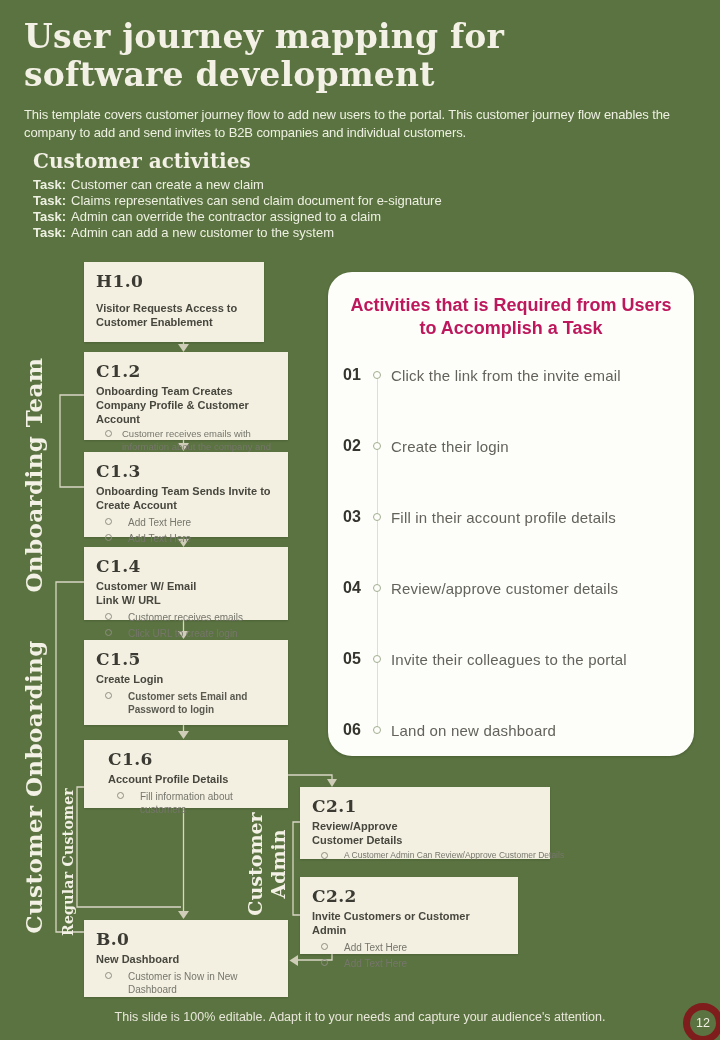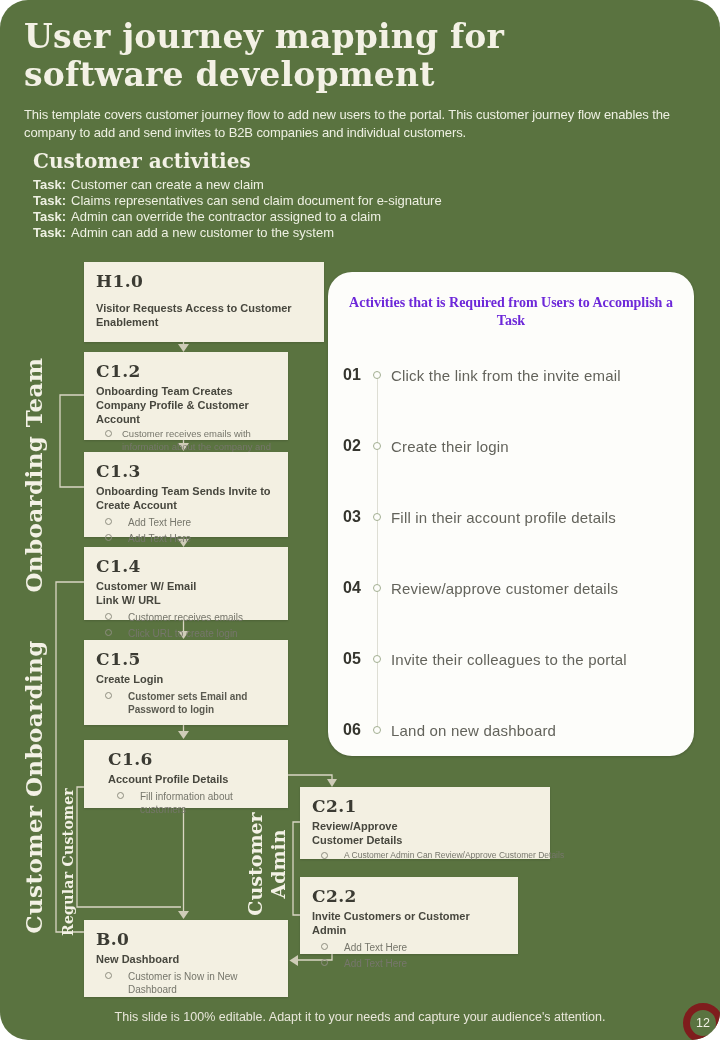--- a/index.html
+++ b/index.html
@@ -1,17 +1,17 @@
 <!DOCTYPE html>
 <html><head>
 <meta charset="utf-8">
 <style>
   html,body{margin:0;padding:0;}
   body{font-family:"Liberation Sans",sans-serif;}
-  .slide{position:relative;width:720px;height:1040px;background:#5a7340;overflow:hidden;border-radius:28px;}
+  .slide{position:relative;width:720px;height:1040px;background:#5a7340;overflow:hidden;}
 
   
   .title{position:absolute;left:24px;top:18px;color:#f3f1e5;
          font-family:"DejaVu Serif","Liberation Serif",serif;font-weight:700;
          font-size:33px;line-height:1.14;letter-spacing:0.2px;}
   .subtitle{position:absolute;left:24px;top:106px;width:684px;color:#eef0e2;
          font-size:13px;line-height:1.4;letter-spacing:-0.1px;}
 
   
   .ca-heading{position:absolute;left:33px;top:149px;color:#f3f1e5;
@@ -39,22 +39,22 @@
   .vlabel{position:absolute;color:#f3f1e5;white-space:nowrap;
         font-family:"DejaVu Serif","Liberation Serif",serif;font-weight:700;
         transform:translate(-50%,-50%) rotate(-90deg);}
   .vlabel.big{font-size:23px;letter-spacing:0.4px;}
   .vlabel.small{font-size:14px;letter-spacing:0.3px;}
   .vlabel.wrap2{white-space:normal;width:104px;text-align:center;font-size:19px;line-height:1.2;}
 
   
   .panel{position:absolute;left:328px;top:272px;width:366px;height:484px;
         background:#fdfdfa;border-radius:24px;box-shadow:0 1px 3px rgba(0,0,0,0.18);}
-  .panel-title{font-family:Liberation Serif, serif;font-weight:700;
-        font-size:14px;line-height:1.28;color:#6d28d9;text-align:center;margin:22px 20px 0;}
+  .panel-title{font-family:Liberation Sans, sans-serif;font-weight:700;
+        font-size:18px;line-height:1.28;color:#be185d;text-align:center;margin:22px 20px 0;}
   .panel-line{position:absolute;left:49px;top:103px;width:1px;height:356px;background:#deded4;}
   .step{position:absolute;left:15px;right:8px;height:40px;display:flex;align-items:center;}
   .step-num{font-weight:700;font-size:16px;color:#35352e;width:30px;flex:none;}
   .step-circle{flex:none;width:6px;height:6px;border:1.5px solid #a3af92;border-radius:50%;
         background:#fdfdfa;margin-right:10px;position:relative;z-index:2;}
   .step-text{font-size:15px;color:#63635b;letter-spacing:0.2px;}
 
   
   .connectors{position:absolute;left:0;top:0;z-index:0;}
   .fbox,.vlabel,.panel{z-index:1;}
@@ -113,21 +113,21 @@
     <div class="ca-task"><b>Task:</b><span>Claims representatives can send claim document for e-signature</span></div>
     <div class="ca-task"><b>Task:</b><span>Admin can override the contractor assigned to a claim</span></div>
     <div class="ca-task"><b>Task:</b><span>Admin can add a new customer to the system</span></div>
   </div>
 
   <div class="vlabel big" style="left:33px;top:475px;">Onboarding Team</div>
   <div class="vlabel big" style="left:33px;top:787px;">Customer Onboarding</div>
   <div class="vlabel small" style="left:68px;top:862px;">Regular Customer</div>
   <div class="vlabel wrap2" style="left:267px;top:864px;">Customer Admin</div>
 
-  <div class="fbox gap" style="left:84px;top:262px;width:240px;height:80px;">
+  <div class="fbox gap" style="left:84px;top:262px;width:180px;height:80px;">
     <div class="fbox-id">H1.0</div>
     <div class="fbox-heading">Visitor Requests Access to Customer Enablement</div>
   </div>
 
   <div class="fbox small-bullets" style="left:84px;top:352px;width:204px;height:88px;">
     <div class="fbox-id">C1.2</div>
     <div class="fbox-heading">Onboarding Team Creates Company Profile &amp; Customer Account</div>
     <div class="fbullet">
         <span class="fb-marker"></span>
         <span class="fb-text">Customer receives emails with information about the company and new enablement portal and unique URL to login</span>

